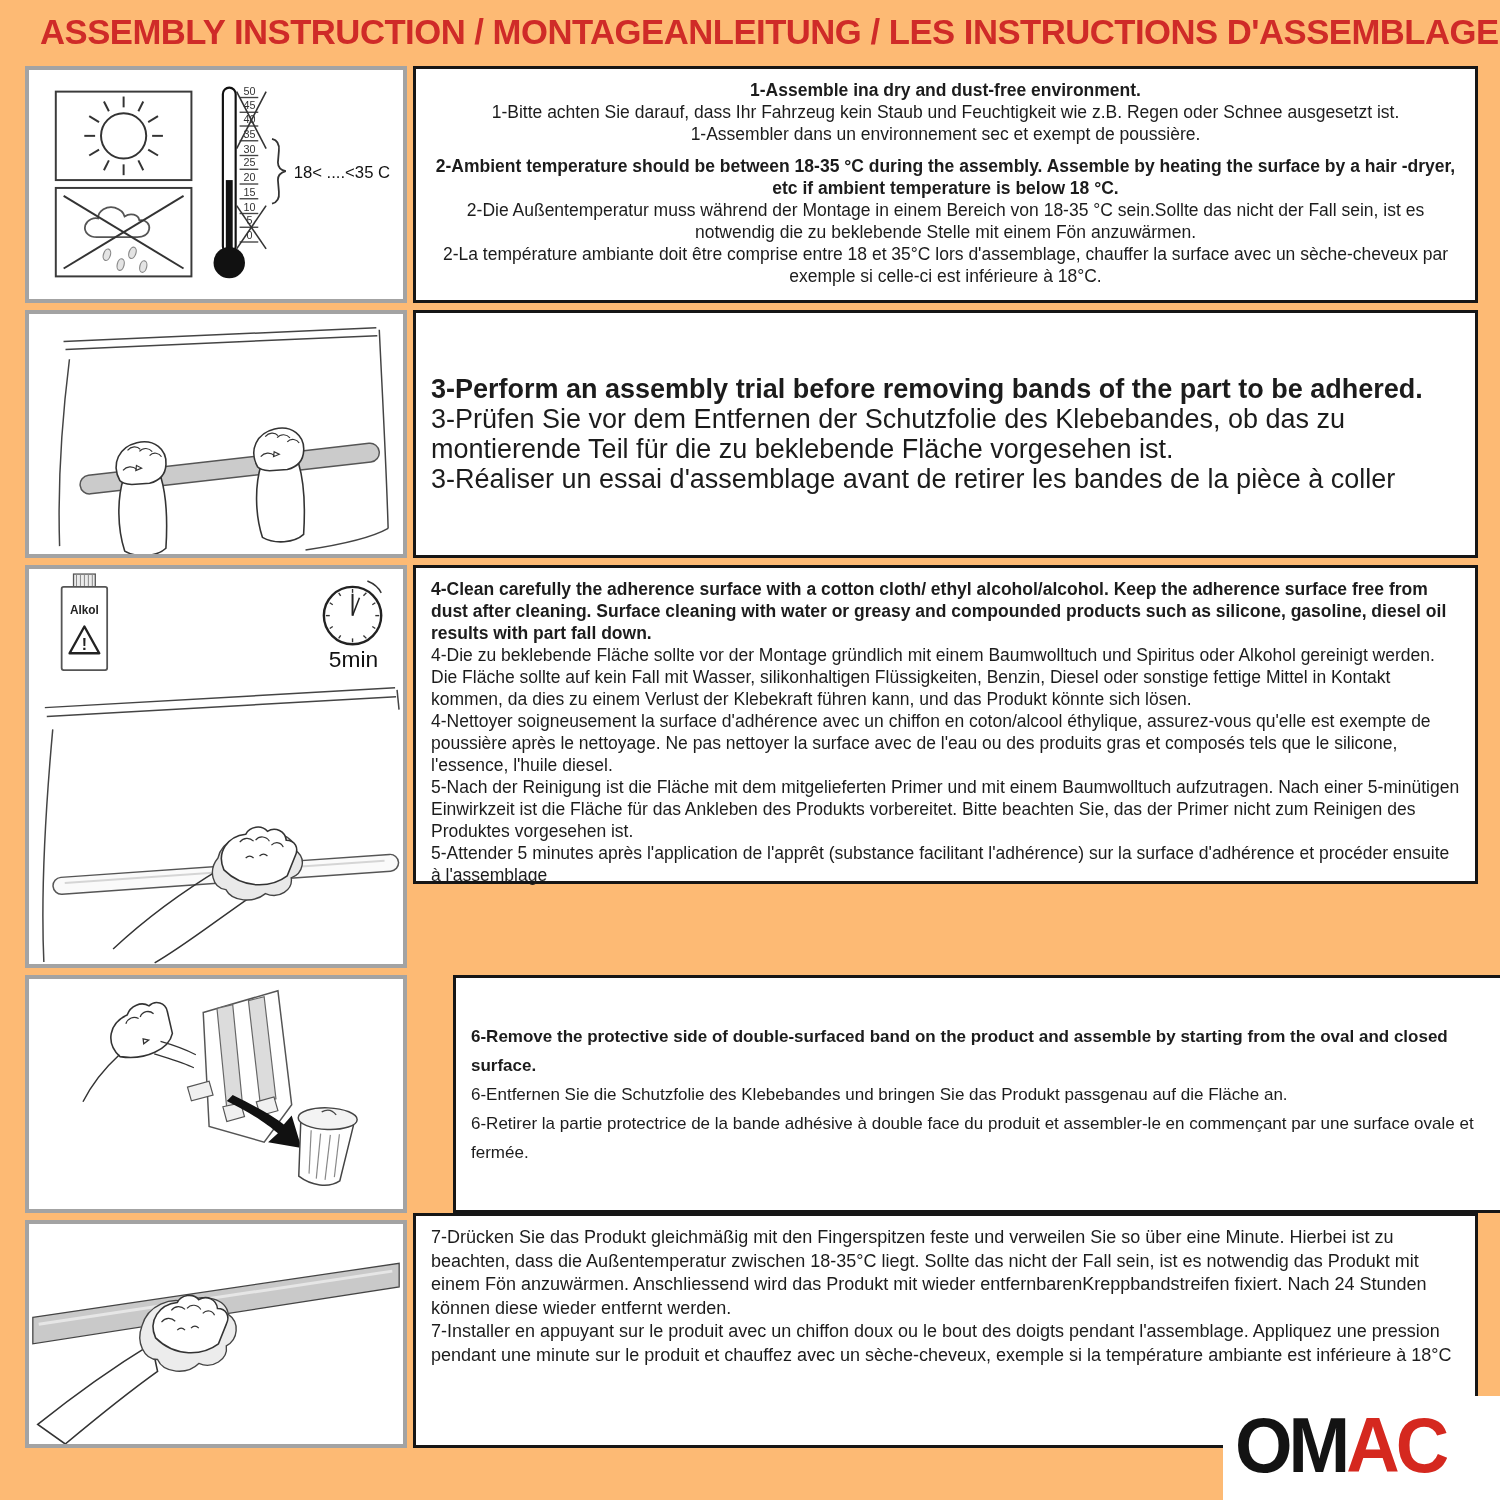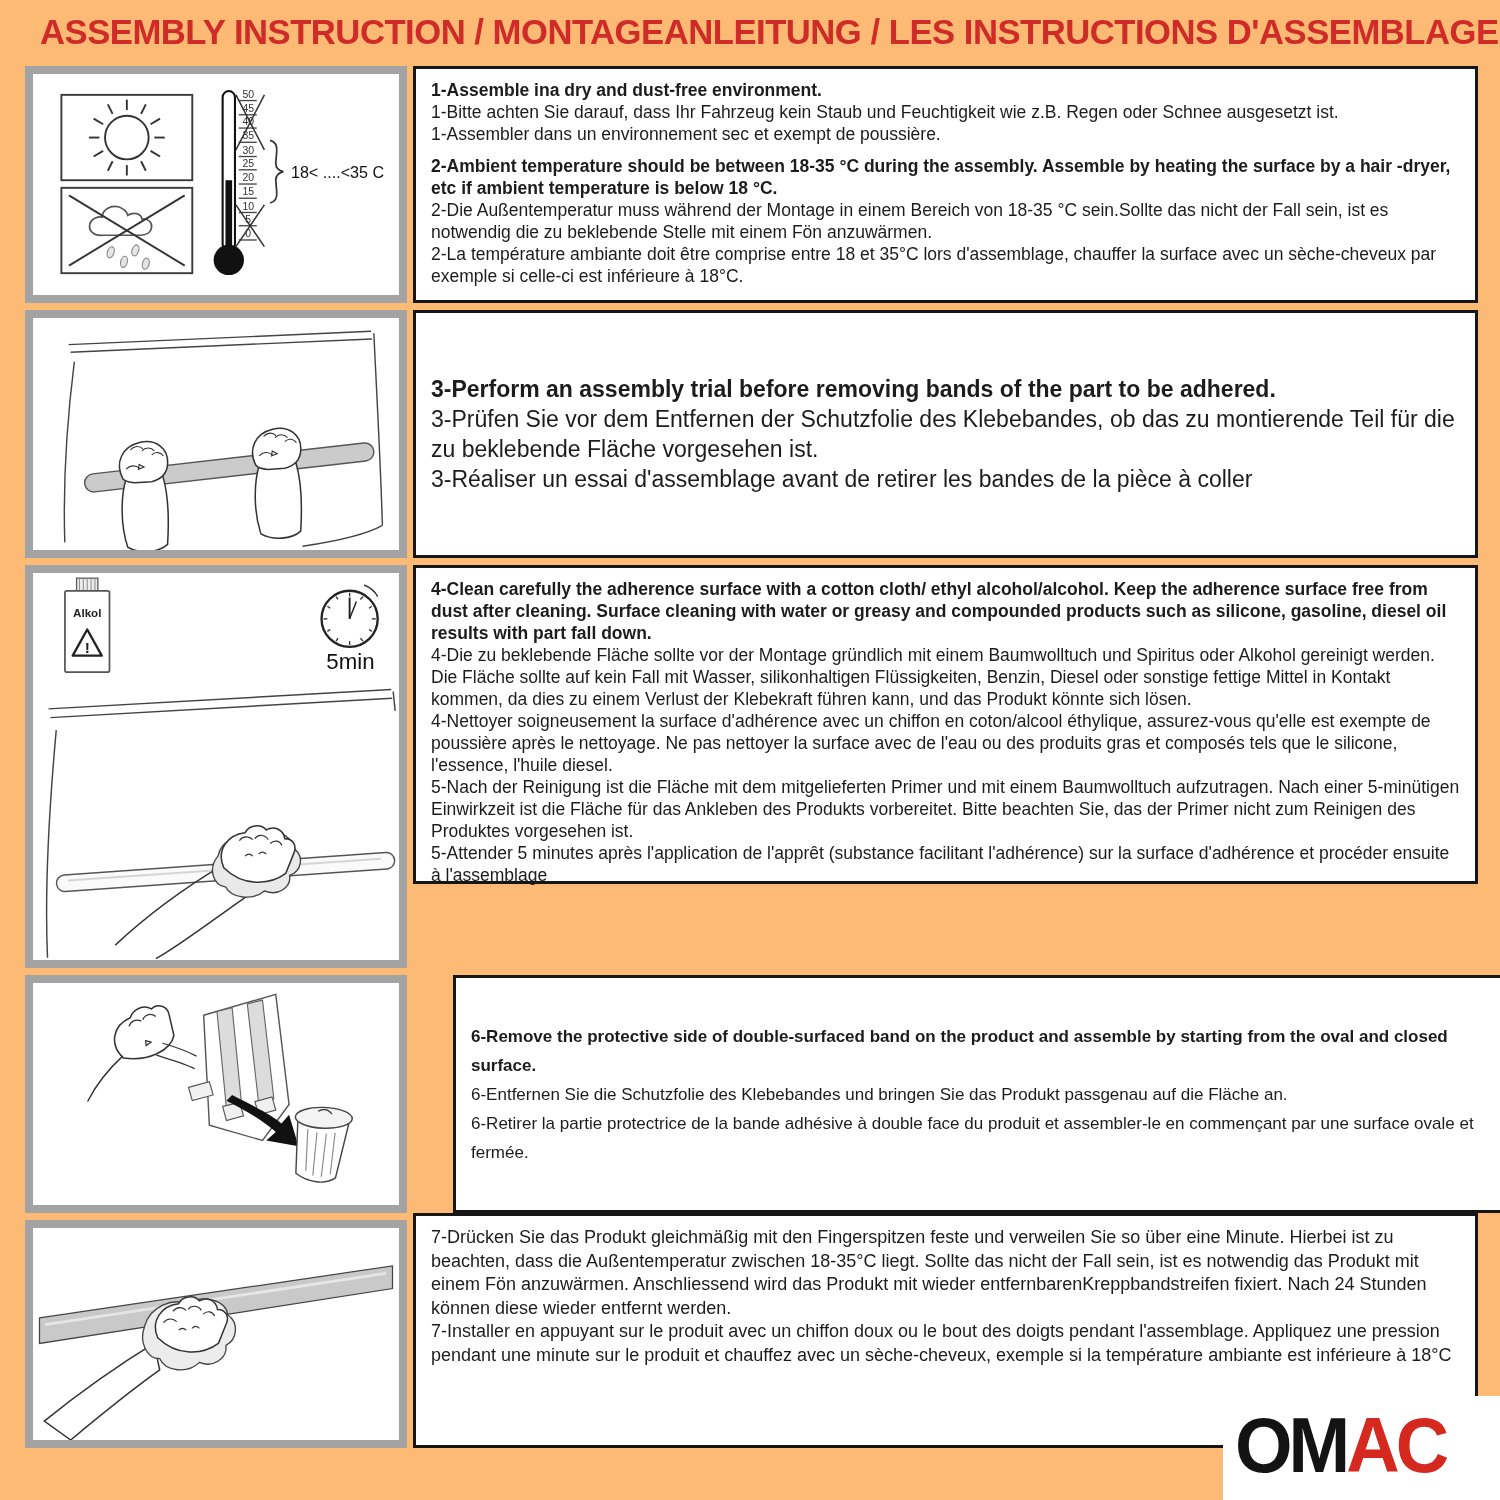--- a/index.html
+++ b/index.html
@@ -7,36 +7,36 @@
     position:relative; width:1500px; height:1500px; background:#fdba74;
     font-family:"Liberation Sans", sans-serif; color:#1c1c1c; overflow:hidden;padding-left:44px;
   }
   .title {
     position:absolute; left:40px; top:12px; width:1440px;
     font-size:35px; font-weight:bold; letter-spacing:-0.5px; white-space:nowrap;
     color:#cf2b28; transform:scaleX(0.99); transform-origin:left center;
   }
   .illu {
     position:absolute; left:25px; width:382px; box-sizing:border-box;
-    border:8px solid #a3a3a3; background:#fff;
+    border:4px solid #a3a3a3; background:#fff;
   }
   .txt {
     position:absolute; left:413px; width:1065px; box-sizing:border-box;
     border:3px solid #161616; background:#fff; padding:10px 15px;
   }
   .txt p { margin:0; }
   .txt .b { font-weight:bold; }
   .txt .gap { margin-top:10px; }
   .s-small { font-size:17.5px; line-height:22px; }
   .s-med   { font-size:18px;   line-height:23.5px; }
-  .s-big   { font-size:23px;   line-height:30px; }
+  .s-big   { font-size:27px;   line-height:30px; }
   .s-big2  { font-size:17px;   line-height:29px;margin-left:40px; }
   .v-center { display:flex; flex-direction:column; justify-content:center; }
   .r1i { top:66px;   height:237px; }
-  .r1t { top:66px;   height:237px; }
+  .r1t { top:66px;   height:237px;text-align:center; }
   .r2i { top:310px;  height:248px; }
   .r2t { top:310px;  height:248px; }
   .r3i { top:565px;  height:403px; }
   .r3t { top:565px;  height:319px; }
   .r4i { top:975px;  height:238px; }
   .r4t { top:975px;  height:238px; }
   .r5i { top:1220px; height:228px; }
   .r5t { top:1213px; height:235px; }
   .illu svg { display:block; width:100%; height:100%; }
   .logo-wrap {

